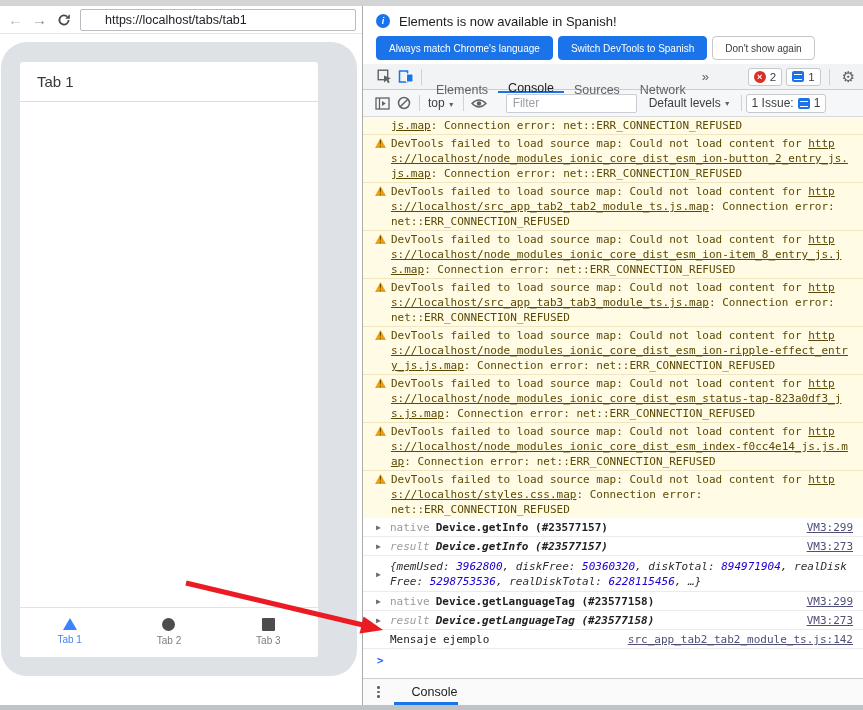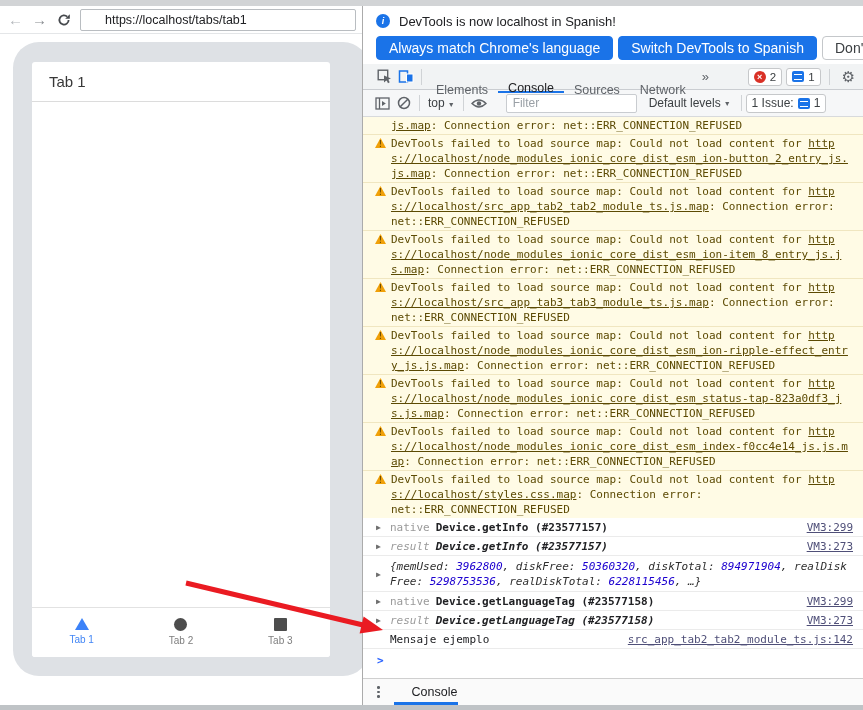--- a/index.html
+++ b/index.html
@@ -16,21 +16,21 @@
                      border-bottom:1px solid #e4e6e8; background:#fff; }
   .nav-arrow { font-size:15px; line-height:1; margin-right:9px; cursor:default; }
   .back { color:#b4b8bc; }
   .fwd  { color:#888c90; }
   .reload { margin-right:8px; display:flex; align-items:center; }
   .url-bar { flex:1; height:22px; border:1px solid #b9bdc1; border-radius:2px; background:#fff;
              font-size:12.5px; color:#202124; line-height:20px; padding:0 24px;
              white-space:nowrap; overflow:hidden; }
 
   
-  .device { position:absolute; left:13px; top:36px; width:356px; height:634px;
+  .device { position:absolute; left:1px; top:36px; width:356px; height:634px;
             background:#dee1e5; border-radius:26px; }
   .screen { position:absolute; left:19px; top:20px; width:298px; height:595px;
             background:#fff; border-radius:3px; overflow:hidden; }
   .app-header { height:40px; border-bottom:1px solid #dcdcdc; display:flex; align-items:center; }
   .app-header-title { padding-left:17px; font-size:15px; color:#383838; }
   .app-center { position:absolute; left:0; top:280px; width:100%; text-align:center; }
   .app-title { font-size:16px; font-weight:bold; color:#222; }
   .app-sub { margin-top:6px; font-size:12.5px; }
   .app-sub .muted { color:#8e8e8e; }
   .app-sub a { color:#3880ff; text-decoration:none; }
@@ -45,21 +45,21 @@
   .icon-square { width:13px; height:13px; border-radius:1px; background:#4d4d4d; }
 
   
   .devtools { position:absolute; left:362px; top:6px; width:501px; height:699px;
               border-left:1px solid #ababab; background:#fff; }
   .infobar { height:30px; display:flex; align-items:center; padding-left:13px; gap:9px; background:#fff; }
   .info-icon { width:14px; height:14px; border-radius:50%; background:#1a73e8; color:#fff;
                font-size:9px; font-weight:bold; font-style:italic; text-align:center; line-height:14px; }
   .infobar-text { font-size:13px; color:#202124; }
   .lang-row { height:28px; display:flex; gap:5px; padding-left:13px; align-items:flex-start; }
-  .btn { height:24px; border-radius:4px; font-size:14px; padding:0 12px; line-height:23px;
+  .btn { height:24px; border-radius:4px; font-size:10px; padding:0 12px; line-height:23px;
          cursor:pointer; white-space:nowrap; }
   .btn-blue { background:#1a73e8; color:#fff; border:1px solid #1a73e8; }
   .btn-plain { background:#fff; color:#3c4043; border:1px solid #c4c7ca; }
 
   .dt-tabbar { height:26px; background:#f1f3f4; border-bottom:1px solid #cacdd1;
                display:flex; align-items:center; padding:0 8px 0 10px; }
   .tool-icon { display:flex; align-items:center; justify-content:center; width:22px; height:22px; }
   .vsep { width:1px; height:16px; background:#d0d3d6; margin:0 4px; }
   .dt-tab { padding:15px 10px; font-size:12.5px; color:#5f6368; height:26px; line-height:26px; }
   .dt-tab.active { color:#202124; border-bottom:2px solid #1a73e8; line-height:24px; }
@@ -161,21 +161,21 @@
         </div>
       </div>
     </div>
   </div>
 </div>
 
 <div class="devtools">
 
   <div class="infobar">
     <span class="info-icon">i</span>
-    <span class="infobar-text">DevTools is now localhost in Spanish!</span>
+    <span class="infobar-text">Elements is now available in Spanish!</span>
   </div>
 
   <div class="lang-row">
     <button class="btn btn-blue">Always match Chrome's language</button>
     <button class="btn btn-blue">Switch DevTools to Spanish</button>
     <button class="btn btn-plain">Don't show again</button>
   </div>
 
   <div class="dt-tabbar">
     <span class="tool-icon">

